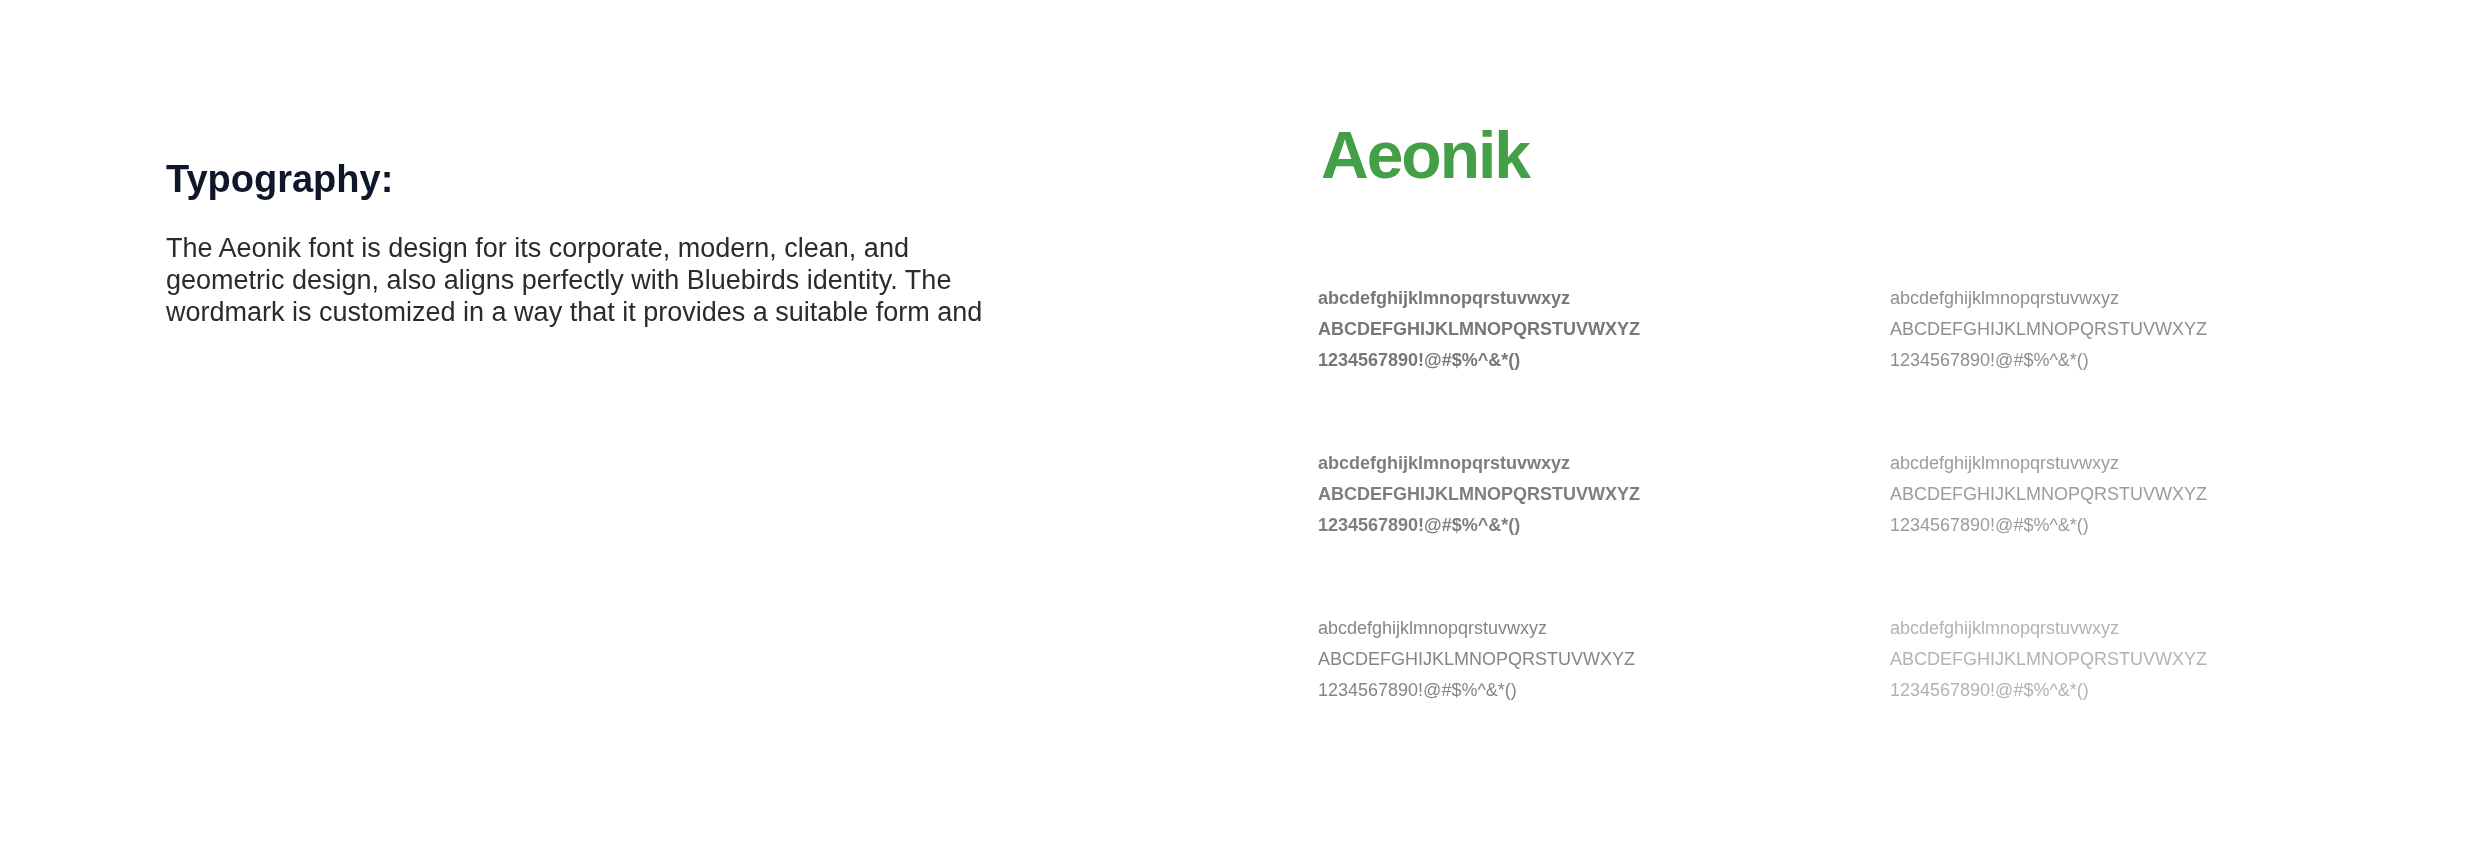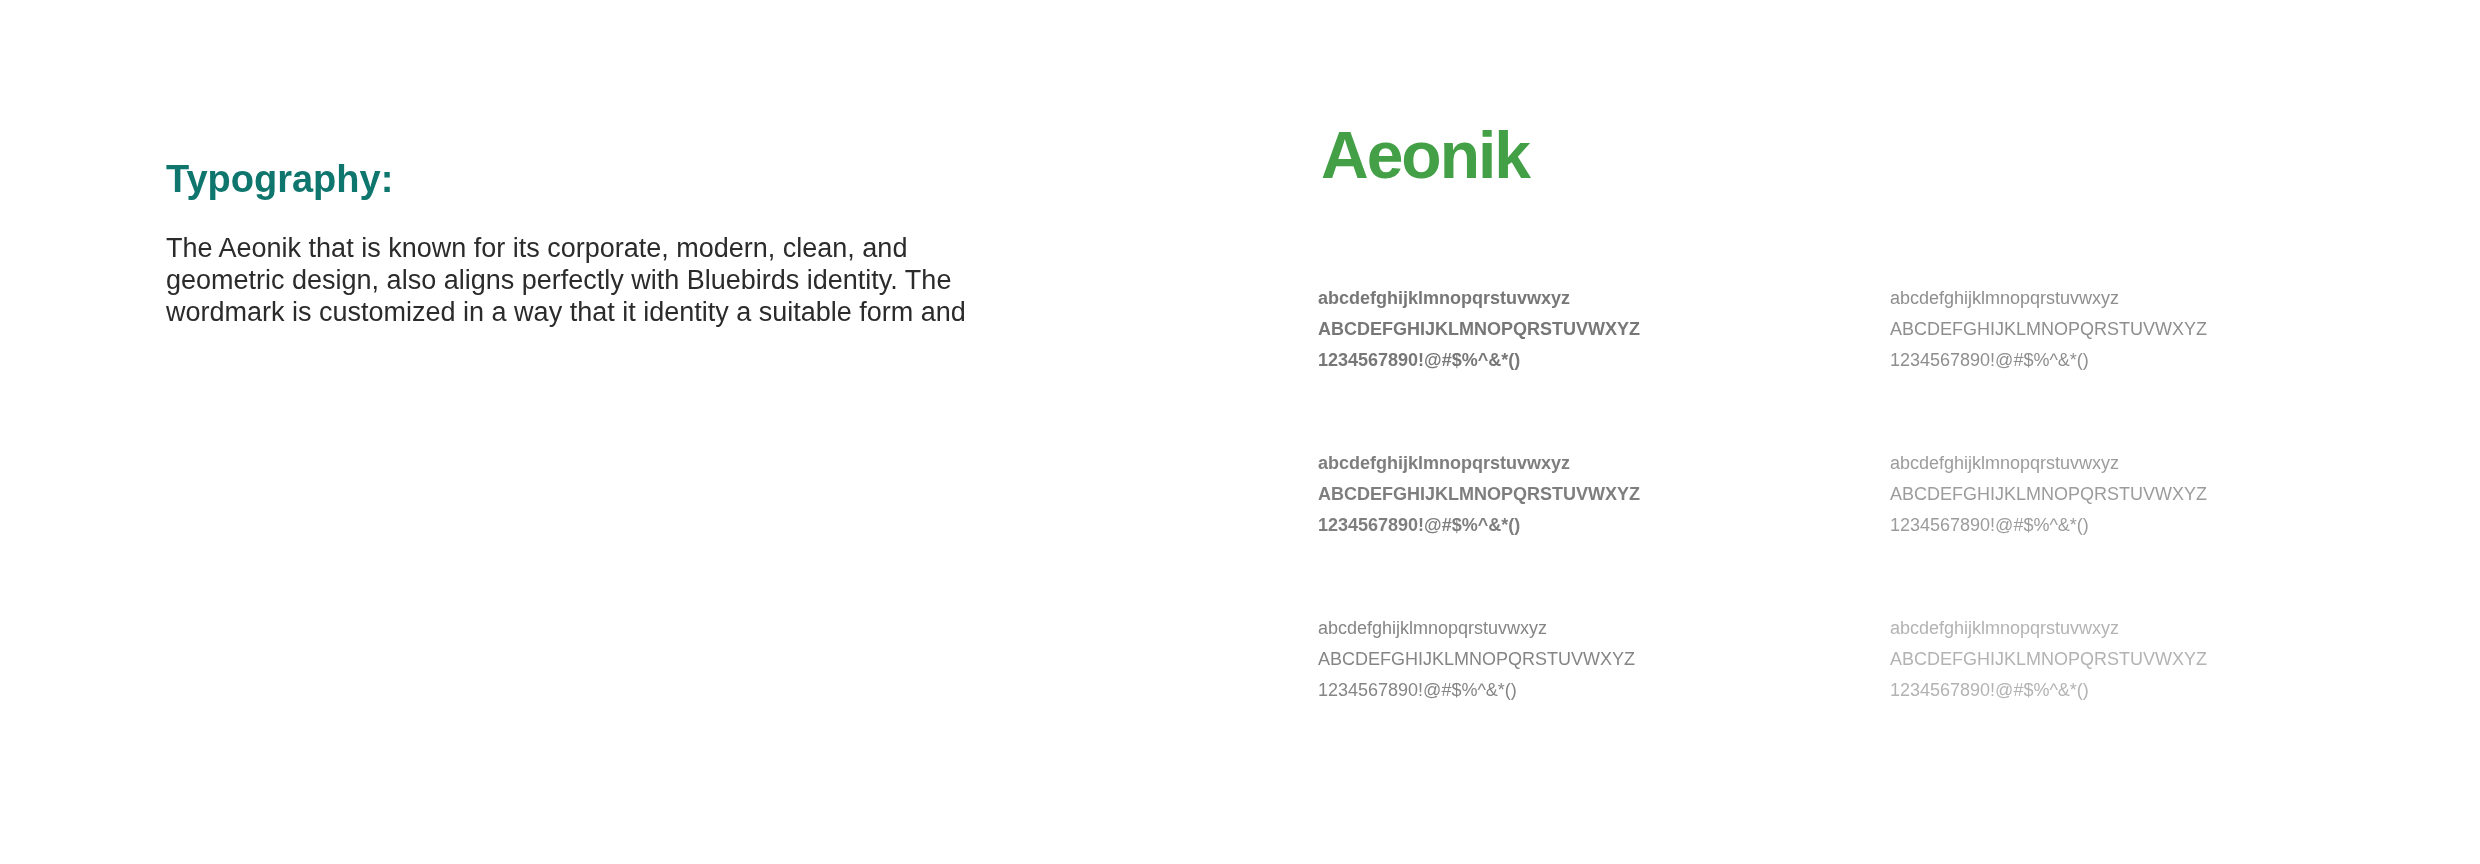--- a/index.html
+++ b/index.html
@@ -19,21 +19,21 @@
   
   .intro {
     position: absolute;
     left: 166px;
     top: 158px;
     width: 990px;
   }
   .intro-heading {
     font-size: 38px;
     font-weight: 700;
-    color: #0f766e;
+    color: #0f172a;
     line-height: 1.15;
     letter-spacing: 0px;
     margin: 0 0 30px 0;
   }
   .intro-paragraph {
     color: #2b2b2b;
     font-size: 27px;
     font-weight: 400;
   }
   .para-line {
@@ -79,23 +79,23 @@
   .spec-thin    { font-weight: 100; }
 </style>
 </head>
 <body>
 
 <div class="page">
 
   <div class="intro">
     <h1 class="intro-heading">Typography:</h1>
     <div class="intro-paragraph">
-      <div class="para-line">The Aeonik that is known for its corporate, modern, clean, and</div>
+      <div class="para-line">The Aeonik font is design for its corporate, modern, clean, and</div>
       <div class="para-line">geometric design, also aligns perfectly with Bluebirds identity. The</div>
-      <div class="para-line">wordmark is customized in a way that it identity a suitable form and</div>
+      <div class="para-line">wordmark is customized in a way that it provides a suitable form and</div>
     </div>
   </div>
 
   <div class="font-name" style="color: rgb(67, 160, 71); text-align: right;">Aeonik</div>
 
   <div class="spec-block spec-bold pos-r1c1" style="color: rgb(119, 119, 119);">
     <div class="spec-line">abcdefghijklmnopqrstuvwxyz</div>
     <div class="spec-line">ABCDEFGHIJKLMNOPQRSTUVWXYZ</div>
     <div class="spec-line">1234567890!@#$%^&amp;*()</div>
   </div>

